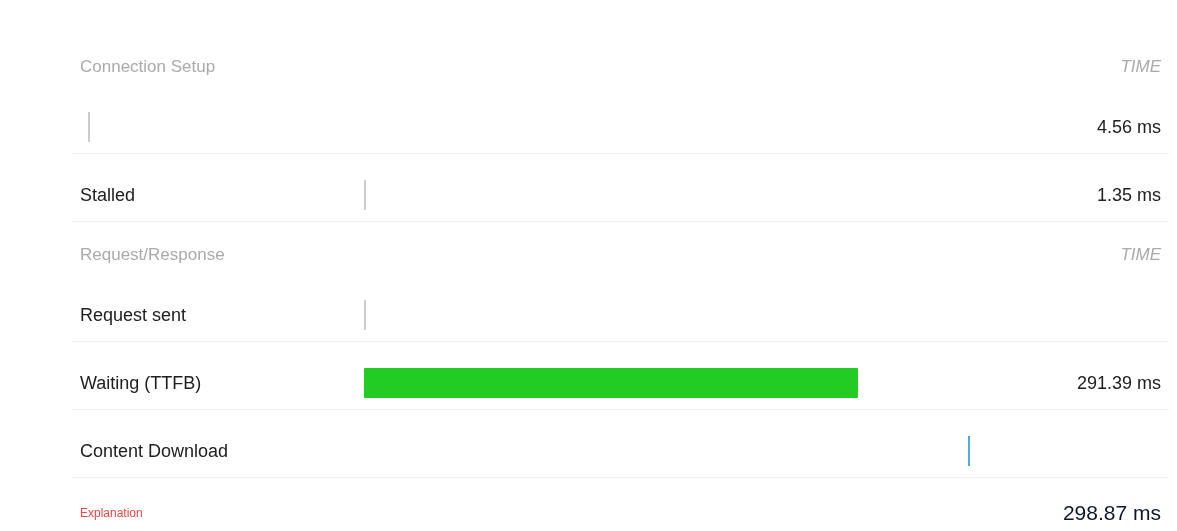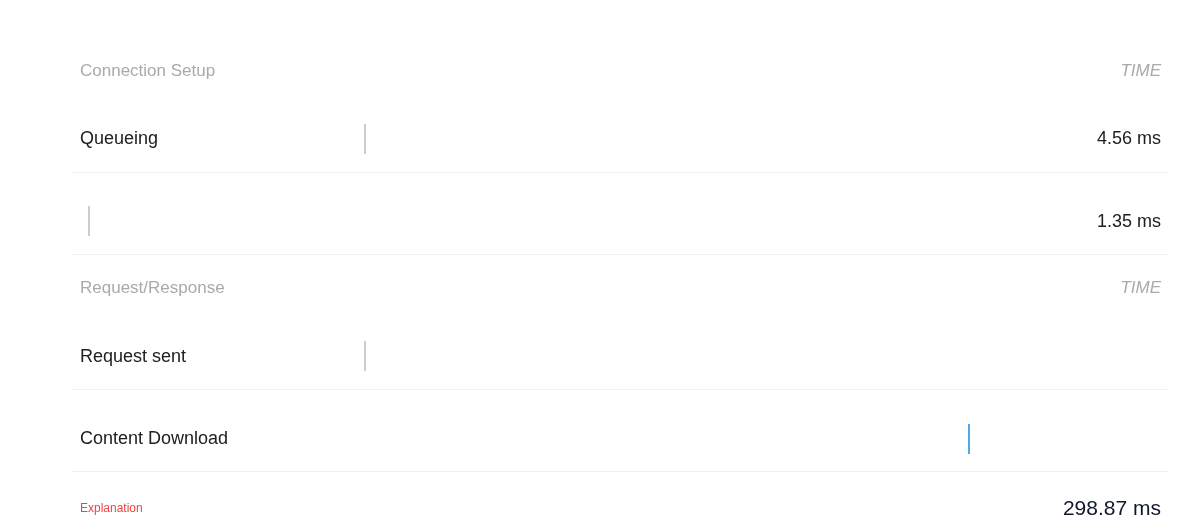--- a/index.html
+++ b/index.html
@@ -124,47 +124,54 @@
 
 <div class="container">
 
   <div class="section-row">
     <div class="row-label section-header">Connection Setup</div>
     <div style="flex:1;"></div>
     <div class="row-time section-header">TIME</div>
   </div>
 
   <div class="row">
-    <div class="row-label">Queueing</div>
     <div class="row-bar-area">
       <div class="tick-mark"></div>
     </div>
     <div class="row-time">4.56 ms</div>
   </div>
 
   <div class="row">
+    <div class="row-label">Stalled</div>
     <div class="row-bar-area">
       <div class="tick-mark"></div>
     </div>
     <div class="row-time">1.35 ms</div>
   </div>
 
   <div class="section-row" style="margin-top:6px;">
     <div class="row-label section-header">Request/Response</div>
     <div style="flex:1;"></div>
     <div class="row-time section-header">TIME</div>
   </div>
 
   <div class="row">
     <div class="row-label">Request sent</div>
     <div class="row-bar-area">
       <div class="tick-mark"></div>
     </div>
   </div>
 
+  <div class="row">
+    <div class="row-label">Waiting (TTFB)</div>
+    <div class="row-bar-area">
+      <div class="ttfb-bar"></div>
+    </div>
+    <div class="row-time">291.39 ms</div>
+  </div>
 
   <div class="row">
     <div class="row-label">Content Download</div>
     <div class="row-bar-area">
       <div class="blue-tick"></div>
     </div>
   </div>
 
   <div class="section-row" style="margin-top:8px;">
     <a class="explanation-link">Explanation</a>

